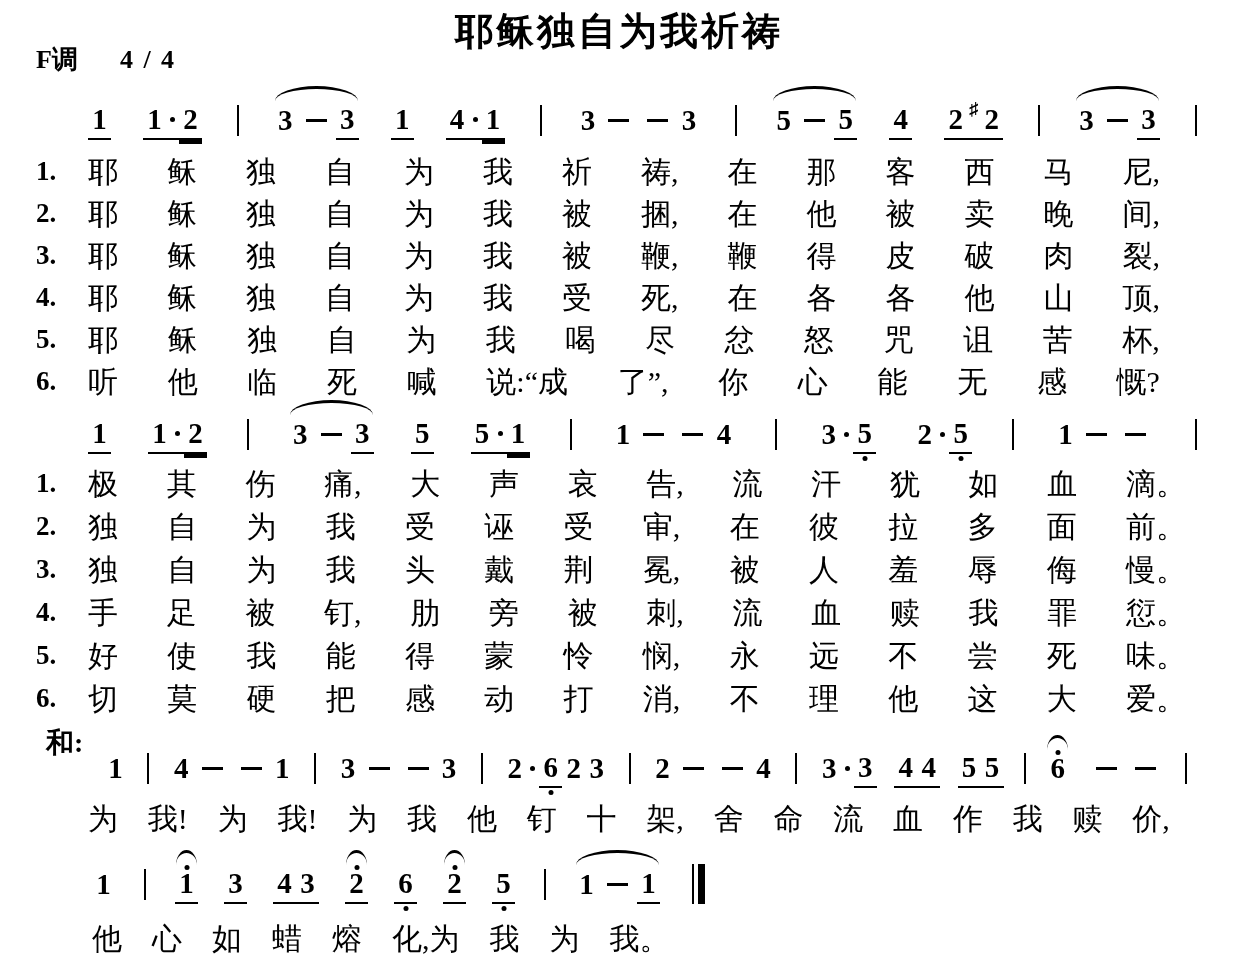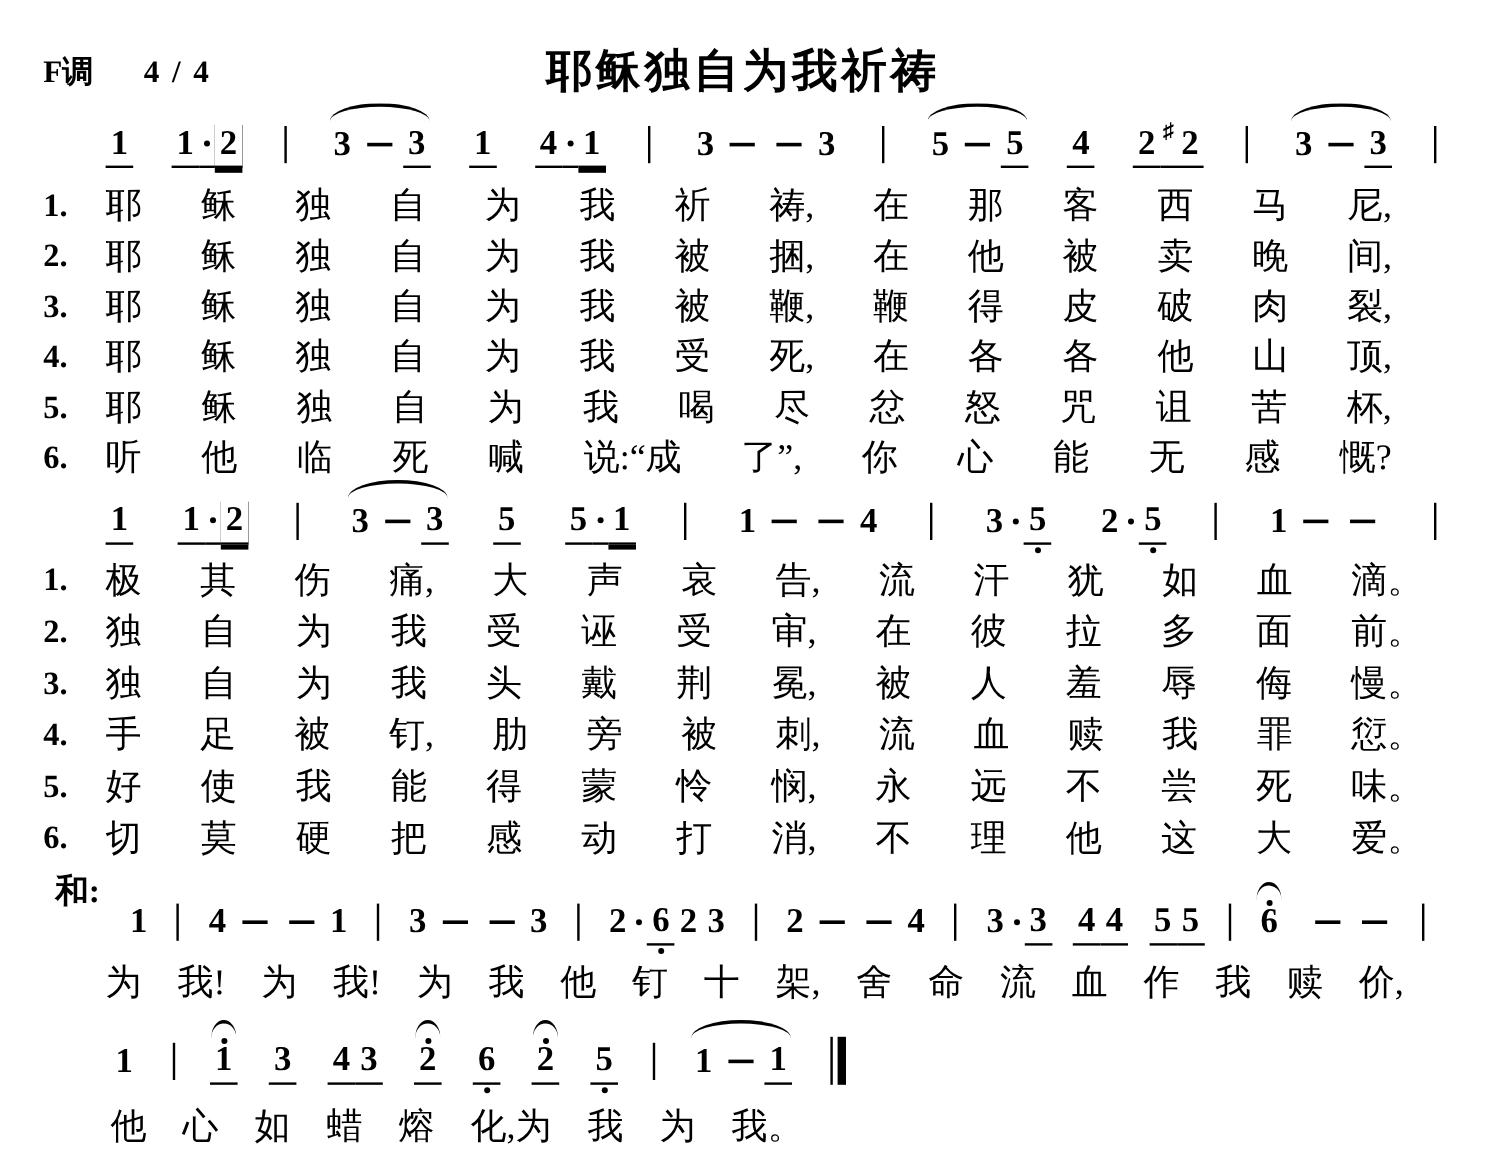--- a/index.html
+++ b/index.html
@@ -6,21 +6,21 @@
   body{
     width:1238px;height:980px;background:#ffffff;color:#000;
     font-family:"Liberation Serif","DejaVu Serif",serif;
     position:relative;overflow:hidden;
   }
   .abs{position:absolute;}
   
   .title{
     left:0;right:0;top:6px;text-align:center;
     font-family:"Liberation Sans","DejaVu Sans",sans-serif;
-    font-weight:900;font-size:38px;letter-spacing:3px;margin-top:28px;
+    font-weight:900;font-size:38px;letter-spacing:3px;
   }
   .keyline{top:42px;left:36px;font-size:26px;font-weight:600;}
   .keyline .time{margin-left:42px;letter-spacing:2px;text-align:right;}
   
   .mline{display:flex;justify-content:space-between;align-items:center;height:40px;}
   .mline.leftflow{justify-content:flex-start;gap:26px;}
   .munit{display:inline-flex;align-items:center;position:relative;}
   .munit.arc::before{
     content:"";position:absolute;top:-14px;left:1px;right:1px;height:12px;
     border-top:3px solid #000;border-radius:50% 50% 0 0 / 100% 100% 0 0;

